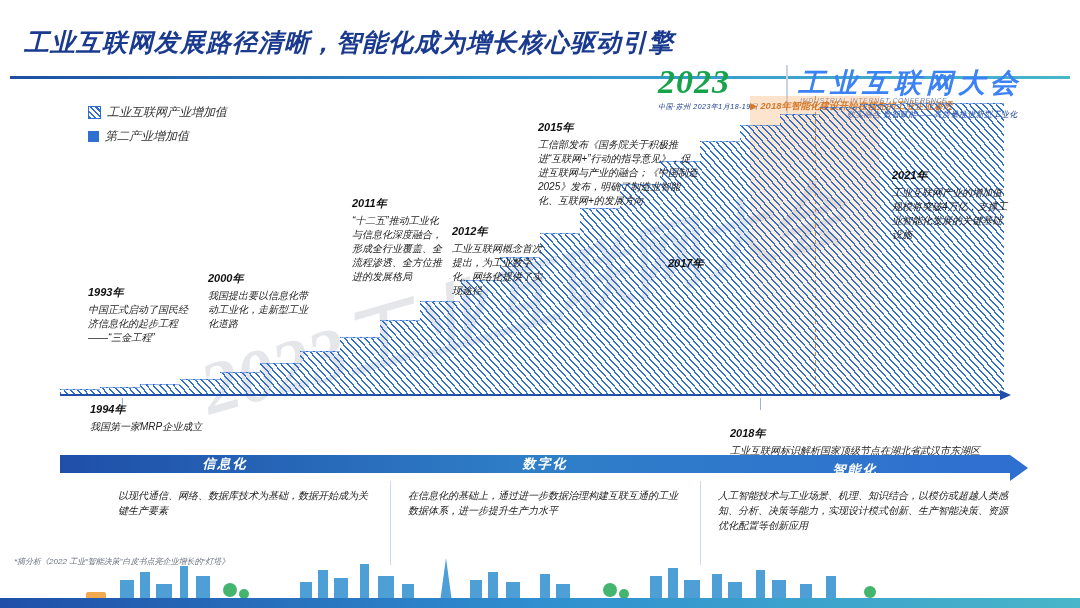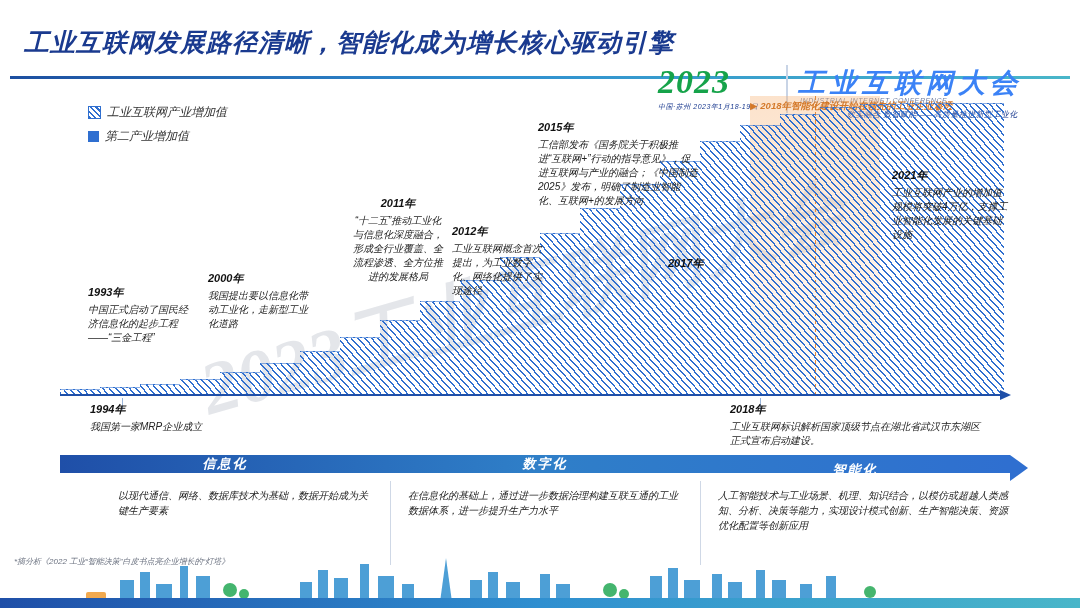--- a/index.html
+++ b/index.html
@@ -195,21 +195,21 @@
   <div class="ann" style="left:88px;top:285px;width:105px;">
     <span class="y">1993年</span>
     <span>中国正式启动了国民经济信息化的起步工程——“三金工程”</span>
   </div>
 
   <div class="ann" style="left:208px;top:271px;width:100px;">
     <span class="y">2000年</span>
     <span>我国提出要以信息化带动工业化，走新型工业化道路</span>
   </div>
 
-  <div class="ann" style="left:352px;top:196px;width:92px;text-align:center;">
+  <div class="ann" style="left:352px;top:196px;width:92px;">
     <span class="y">2011年</span>
     <span>“十二五”推动工业化与信息化深度融合，形成全行业覆盖、全流程渗透、全方位推进的发展格局</span>
   </div>
 
   <div class="ann" style="left:452px;top:224px;width:92px;">
     <span class="y">2012年</span>
     <span>工业互联网概念首次提出，为工业数字化、网络化提供了实现途径</span>
   </div>
 
   <div class="ann" style="left:538px;top:120px;width:160px;">
@@ -226,21 +226,21 @@
     <span>工业互联网产业的增加值规模将突破4万亿，支撑工业智能化发展的关键基础设施</span>
   </div>
 
   <div class="tick" style="left:122px;top:398px;height:12px;"></div>
   <div class="below" style="left:90px;top:402px;width:140px;">
     <span class="y">1994年</span>
     <span>我国第一家MRP企业成立</span>
   </div>
 
   <div class="tick" style="left:760px;top:398px;height:12px;"></div>
-  <div class="below" style="left:730px;top:402px;width:250px;">
+  <div class="below" style="left:730px;top:426px;width:250px;">
     <span class="y">2018年</span>
     <span>工业互联网标识解析国家顶级节点在湖北省武汉市东湖区正式宣布启动建设。</span>
   </div>
 
   <div class="stagebar">
     <div class="stage-label" style="width:330px;">信息化</div>
     <div class="stage-label" style="width:310px;">数字化</div>
     <div class="stage-label" style="width:310px;margin-top:12px;">智能化</div>
     <div class="arrow"></div>
   </div>

